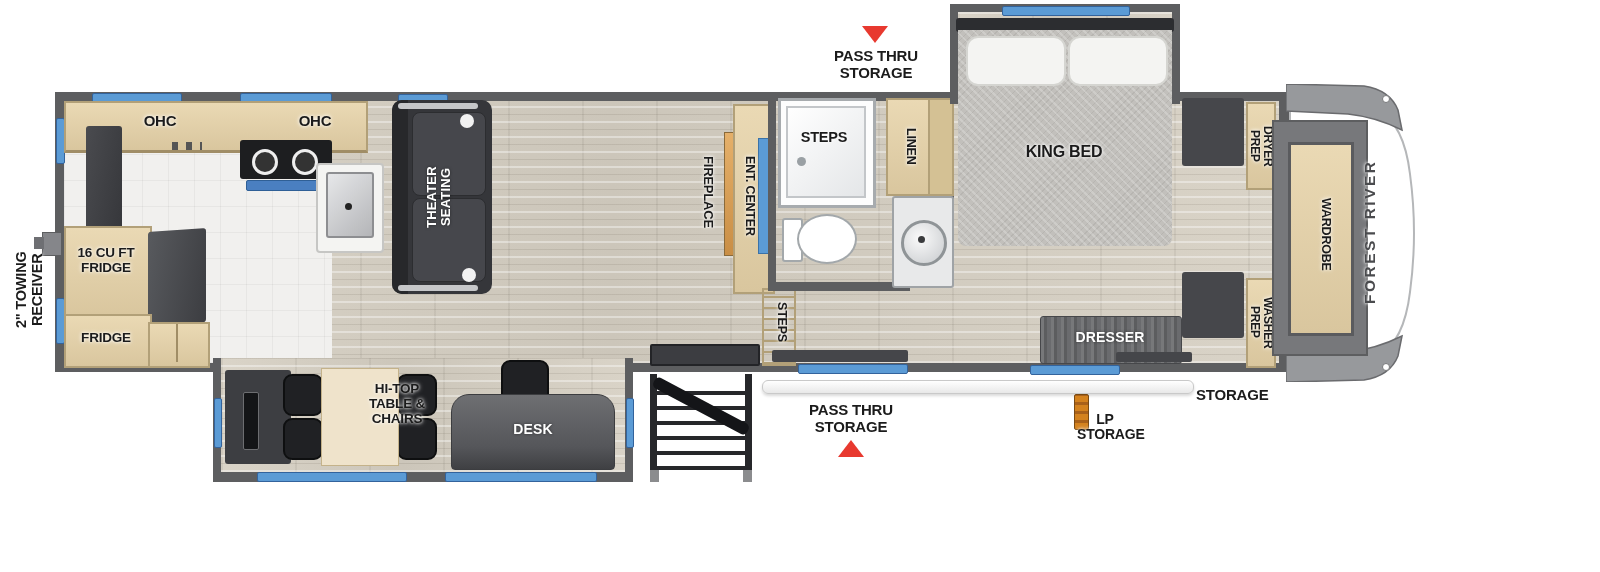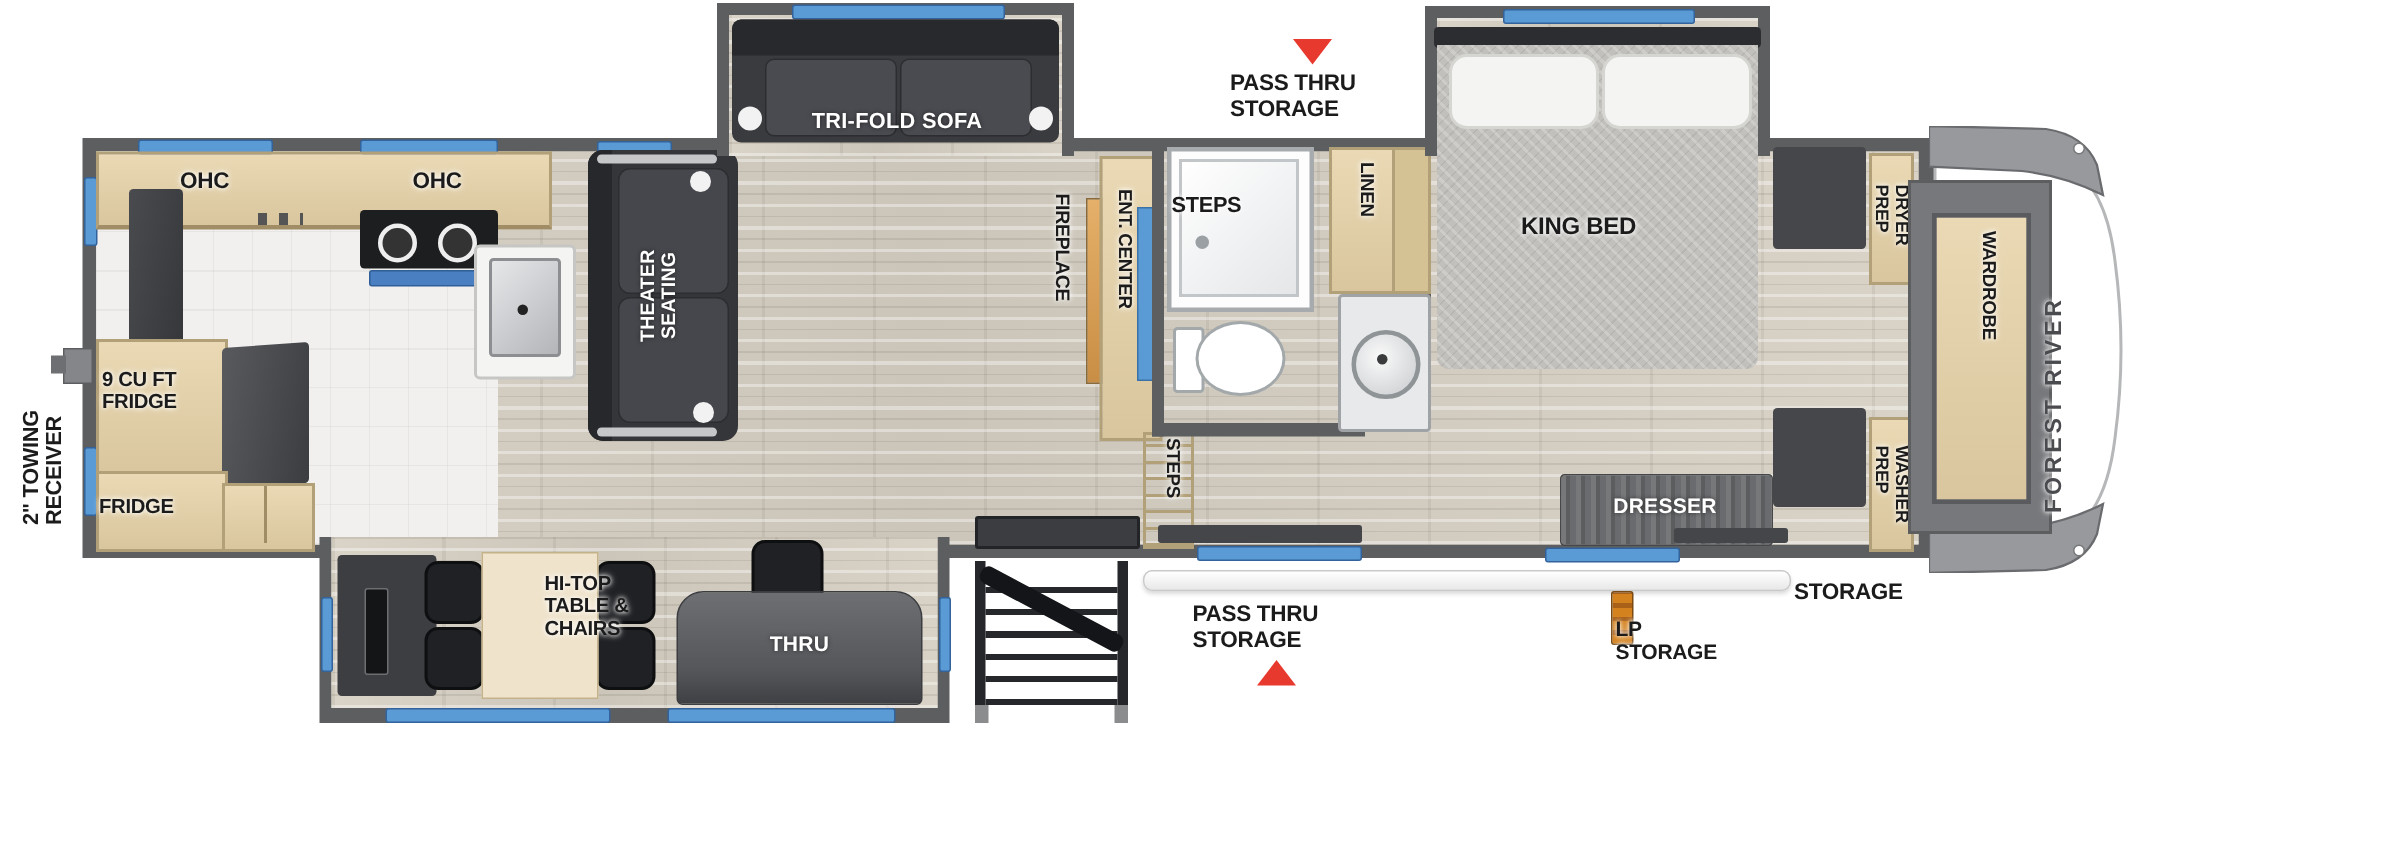--- a/index.html
+++ b/index.html
@@ -1,19 +1,19 @@
 <!DOCTYPE html>
 <html><head>
 <meta charset="utf-8">
 <style>
   html,body{margin:0;padding:0;background:#fff;}
   #plan{position:relative;width:1600px;height:572px;background:#fff;overflow:hidden;
         font-family:"Liberation Sans","DejaVu Sans",sans-serif;}
   .abs{position:absolute;}
-  .lbl{position:absolute;font-weight:bold;color:#1b1b1b;line-height:1.1;
+  .lbl{position:absolute;font-weight:bold;color:#1b1b1b;text-align:center;line-height:1.1;
        letter-spacing:-0.2px;text-shadow:0 0 3px rgba(255,255,255,.95),0 0 5px rgba(255,255,255,.85);}
   .lblw{position:absolute;font-weight:bold;color:#fff;text-align:center;line-height:1.1;
        letter-spacing:0.2px;text-shadow:0 0 3px rgba(0,0,0,.55);}
   .vcw{writing-mode:vertical-rl;}                           
   .vccw{writing-mode:vertical-rl;transform:rotate(180deg);} 
   .wall{background:#5d5e60;}
   .win{position:absolute;background:#5b9bd5;border:1px solid #33639c;border-radius:2px;}
   .cab{background:linear-gradient(180deg,#ead9b4,#d9c69e);border:2px solid #b2a078;}
   .wood{background-color:#d5cfc3;
         background-image:
@@ -57,50 +57,38 @@
   <div class="abs" style="left:292px;top:149px;width:20px;height:20px;border-radius:50%;border:3px solid #eee;background:#333;"></div>
   <div class="abs" style="left:246px;top:180px;width:80px;height:9px;background:#4a7fc1;border-radius:2px;border:1px solid #2f5f96;"></div>
 
   <div class="abs" style="left:316px;top:163px;width:64px;height:86px;background:#f4f4f2;border:2px solid #c6c6c4;border-radius:4px;"></div>
   <div class="abs" style="left:326px;top:172px;width:44px;height:62px;background:linear-gradient(135deg,#e6e7e9,#b4b5b8);border:2px solid #8d8e91;border-radius:3px;"></div>
   <div class="abs" style="left:345px;top:203px;width:7px;height:7px;border-radius:50%;background:#222;"></div>
 
   <div class="abs" style="left:86px;top:126px;width:36px;height:108px;background:linear-gradient(100deg,#4a4b4f,#36373b);border-radius:3px;"></div>
 
   <div class="abs cab" style="left:64px;top:226px;width:84px;height:88px;"></div>
-  <div class="lbl" style="left:68px;top:246px;width:76px;font-size:13.5px;">9 CU FT FRIDGE</div>
+  <div class="lbl" style="left:68px;top:246px;width:76px;font-size:13.5px;">16 CU FT FRIDGE</div>
   <div class="abs" style="left:148px;top:230px;width:58px;height:94px;background:linear-gradient(100deg,#585a5e,#3c3d41);border-radius:3px;transform:skewY(-4deg);"></div>
   <div class="abs cab" style="left:64px;top:314px;width:84px;height:50px;"></div>
   <div class="lbl" style="left:66px;top:331px;width:80px;font-size:13.5px;">FRIDGE</div>
   <div class="abs cab" style="left:148px;top:322px;width:58px;height:42px;"></div>
   <div class="abs" style="left:176px;top:324px;width:2px;height:38px;background:#a08d66;"></div>
 
   <div class="abs darkf" style="left:392px;top:100px;width:100px;height:194px;background:#35363a;border-radius:10px;">
     <div class="abs" style="left:0;top:0;width:16px;height:194px;background:#27282b;border-radius:10px 0 0 10px;"></div>
     <div class="abs" style="left:20px;top:12px;width:72px;height:82px;background:#46474c;border:1px solid #2c2d30;border-radius:8px;"></div>
     <div class="abs" style="left:20px;top:98px;width:72px;height:82px;background:#46474c;border:1px solid #2c2d30;border-radius:8px;"></div>
     <div class="abs" style="left:6px;top:3px;width:80px;height:6px;background:#c6c7c9;border-radius:3px;"></div>
     <div class="abs" style="left:6px;top:185px;width:80px;height:6px;background:#c6c7c9;border-radius:3px;"></div>
     <div class="abs" style="left:68px;top:14px;width:14px;height:14px;border-radius:50%;background:#f2f2f2;"></div>
     <div class="abs" style="left:70px;top:168px;width:14px;height:14px;border-radius:50%;background:#f2f2f2;"></div>
   </div>
   <div class="lblw vccw" style="left:425px;top:164px;width:46px;height:66px;font-size:13px;">THEATER SEATING</div>
 
-  <div class="abs wall" style="left:478px;top:2px;width:238px;height:102px;">
-    <div class="abs wood" style="left:8px;top:8px;width:222px;height:94px;"></div>
-    <div class="win" style="left:50px;top:1px;width:140px;height:8px;"></div>
-    <div class="abs darkf" style="left:10px;top:11px;width:218px;height:82px;">
-      <div class="abs" style="left:0;top:0;width:218px;height:24px;background:#28292c;border-radius:6px 6px 0 0;"></div>
-      <div class="abs" style="left:22px;top:26px;width:86px;height:50px;background:#4a4b50;border:1px solid #2c2d30;border-radius:6px;"></div>
-      <div class="abs" style="left:112px;top:26px;width:86px;height:50px;background:#4a4b50;border:1px solid #2c2d30;border-radius:6px;"></div>
-      <div class="abs" style="left:4px;top:58px;width:16px;height:16px;border-radius:50%;background:#f2f2f2;"></div>
-      <div class="abs" style="left:198px;top:58px;width:16px;height:16px;border-radius:50%;background:#f2f2f2;"></div>
-    </div>
-    <div class="lblw" style="left:40px;top:72px;width:160px;font-size:14.5px;">TRI-FOLD SOFA</div>
-  </div>
 
   <div class="abs" style="left:724px;top:132px;width:9px;height:122px;background:linear-gradient(180deg,#e5b06a,#c98e45);border:1px solid #8a6a3a;"></div>
   <div class="lbl vcw" style="left:695px;top:129px;width:20px;height:126px;font-size:13px;">FIREPLACE</div>
   <div class="abs cab" style="left:733px;top:104px;width:38px;height:186px;"></div>
   <div class="abs" style="left:758px;top:138px;width:9px;height:114px;background:#5b9bd5;border:1px solid #3a72a8;"></div>
   <div class="lbl vcw" style="left:736px;top:126px;width:20px;height:140px;font-size:12.5px;">ENT. CENTER</div>
 
   <div class="abs cab stepline" style="left:762px;top:288px;width:30px;height:74px;"></div>
   <div class="lbl vcw" style="left:768px;top:292px;width:20px;height:60px;font-size:12.5px;">STEPS</div>
 
@@ -176,21 +164,21 @@
 
     <div class="chair" style="left:70px;top:16px;width:36px;height:38px;"></div>
     <div class="chair" style="left:70px;top:60px;width:36px;height:38px;"></div>
     <div class="chair" style="left:184px;top:16px;width:36px;height:38px;"></div>
     <div class="chair" style="left:184px;top:60px;width:36px;height:38px;"></div>
     <div class="abs" style="left:108px;top:10px;width:76px;height:96px;background:#efe3cb;border:1px solid #c4b28a;"></div>
     <div class="lbl" style="left:112px;top:24px;width:68px;font-size:13.5px;margin-left:38px;">HI-TOP TABLE &amp; CHAIRS</div>
 
     <div class="chair" style="left:288px;top:2px;width:44px;height:40px;"></div>
     <div class="abs" style="left:238px;top:36px;width:162px;height:74px;border-radius:18px 18px 4px 4px;border:1px solid #3c3d40;background:linear-gradient(180deg,#6e6f72 0%,#55565a 70%,#3f4043 100%),repeating-linear-gradient(90deg,rgba(255,255,255,.05) 0 2px,transparent 2px 6px);"></div>
-    <div class="lblw" style="left:270px;top:64px;width:100px;font-size:14px;">THRU</div>
+    <div class="lblw" style="left:270px;top:64px;width:100px;font-size:14px;">DESK</div>
   </div>
 
   <div class="abs" style="left:42px;top:232px;width:18px;height:22px;background:#85868a;border:1px solid #5d5e60;"></div>
   <div class="abs" style="left:34px;top:237px;width:10px;height:12px;background:#6e6f73;"></div>
   <div class="lbl vccw" style="left:14px;top:230px;width:48px;height:120px;font-size:14.5px;">2" TOWING RECEIVER</div>
 
   <div class="tri-down" style="left:862px;top:26px;"></div>
   <div class="lbl" style="left:820px;top:48px;width:112px;font-size:15px;">PASS THRU STORAGE</div>
 
   <div class="lbl" style="left:795px;top:402px;width:112px;font-size:15px;">PASS THRU STORAGE</div>

